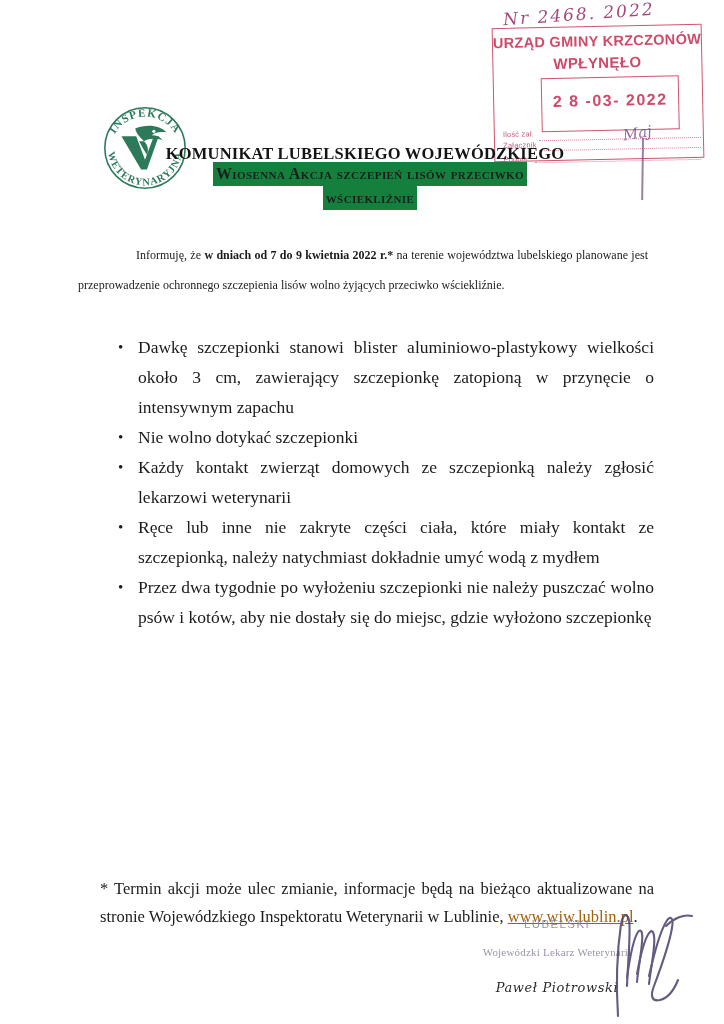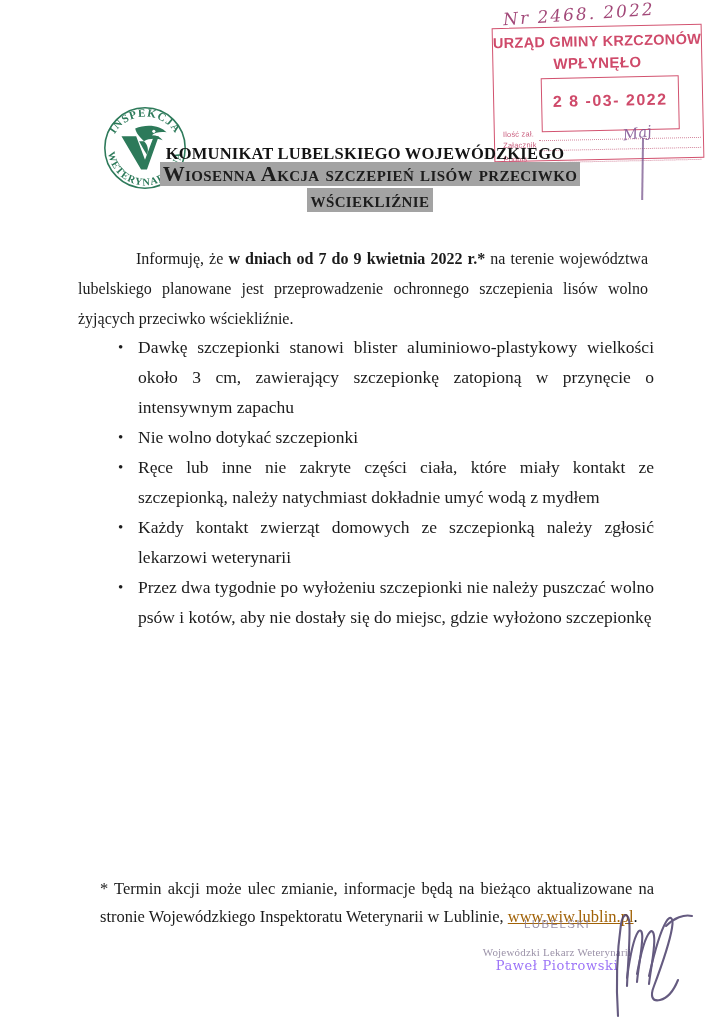--- a/index.html
+++ b/index.html
@@ -159,39 +159,39 @@
   .subtitle-block {
     position: absolute;
     left: 150px;
     top: 162px;
     width: 440px;
     text-align: center;
     line-height: 0;
   }
   .subtitle-line {
     display: inline-block;
-    background: #a3a3a3;
+    background: #15803d;
     color: #1d1d1d;
     font-family: "Liberation Serif", serif;
     font-variant: small-caps;
     font-weight: 600;
-    font-size: 22px;
+    font-size: 16px;
     letter-spacing: .4px;
     line-height: 22px;
     padding: 1px 3px;
   }
   .subtitle-row { line-height: 24px; }
 
   
   .intro {
     position: absolute;
     left: 78px;
     top: 228px;
     width: 570px;
-    font-size: 16px;
+    font-size: 12px;
     line-height: 30px;
     text-align: justify;
     text-indent: 58px;
     hyphens: none;
   }
   .intro b { font-weight: 700; }
 
   .bullets {
     position: absolute;
     left: 100px;
@@ -249,23 +249,25 @@
     letter-spacing: 1.4px;
   }
   .sig-l2 {
     font-family: Liberation Serif, serif;
     font-size: 11px;
     letter-spacing: .2px;
     margin-top: 16px;
   }
   .sig-name {
     font-family: "DejaVu Serif", serif;
+    font-style: italic;
     font-size: 13px;
     letter-spacing: .6px;
-    color: #8b5cf6;
+    margin-top: 22px;
+    color: #000000;
   }
   .sig-mark {
     position: absolute;
     left: 600px;
     top: 908px;
     width: 110px;
     height: 112px;
   }
 </style>
 </head>
@@ -325,22 +327,22 @@
   <div class="subtitle-row">
     <span class="subtitle-line">wściekliźnie</span>
   </div>
 </div>
 
 <p class="intro"><span>Informuję, że </span><b>w dniach od 7 do 9 kwietnia 2022 r.*</b><span> na terenie województwa lubelskiego planowane jest przeprowadzenie ochronnego szczepienia lisów wolno żyjących przeciwko wściekliźnie.</span></p>
 
 <ul class="bullets">
   <li>Dawkę szczepionki stanowi blister aluminiowo-plastykowy wielkości około 3 cm, zawierający szczepionkę zatopioną w przynęcie o intensywnym zapachu</li>
   <li>Nie wolno dotykać szczepionki</li>
+  <li>Każdy kontakt zwierząt domowych ze szczepionką należy zgłosić lekarzowi weterynarii</li>
   <li>Ręce lub inne nie zakryte części ciała, które miały kontakt ze szczepionką, należy natychmiast dokładnie umyć wodą z mydłem</li>
-  <li>Każdy kontakt zwierząt domowych ze szczepionką należy zgłosić lekarzowi weterynarii</li>
   <li>Przez dwa tygodnie po wyłożeniu szczepionki nie należy puszczać wolno psów i kotów, aby nie dostały się do miejsc, gdzie wyłożono szczepionkę</li>
 </ul>
 
 <p class="footnote"><span>* Termin akcji może ulec zmianie, informacje będą na bieżąco aktualizowane na stronie Wojewódzkiego Inspektoratu Weterynarii w Lublinie, </span><a href="#">www.wiw.lublin.pl</a><span>.</span></p>
 
 <div class="signature">
   <div class="sig-l1">LUBELSKI</div>
   <div class="sig-l2">Wojewódzki Lekarz Weterynarii</div>
   <div class="sig-name">Paweł Piotrowski</div>
 </div>

